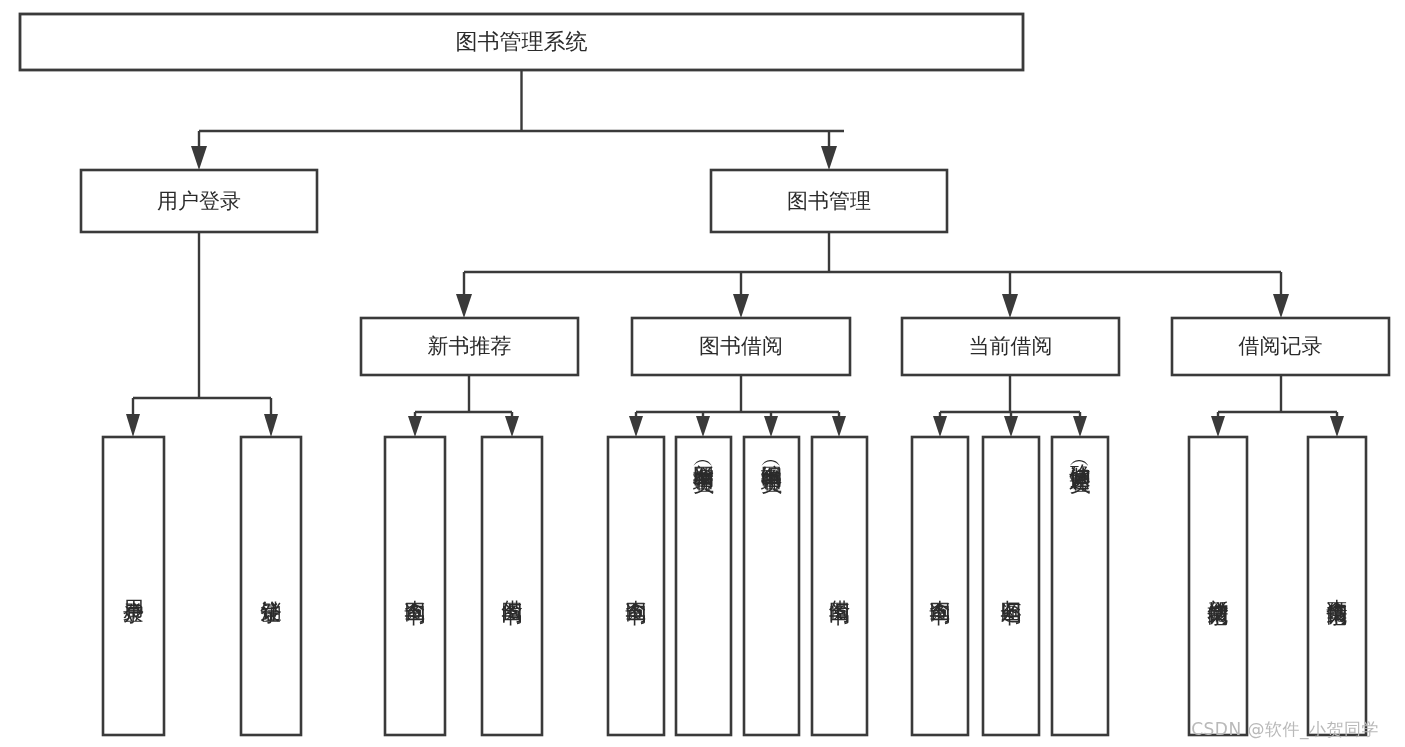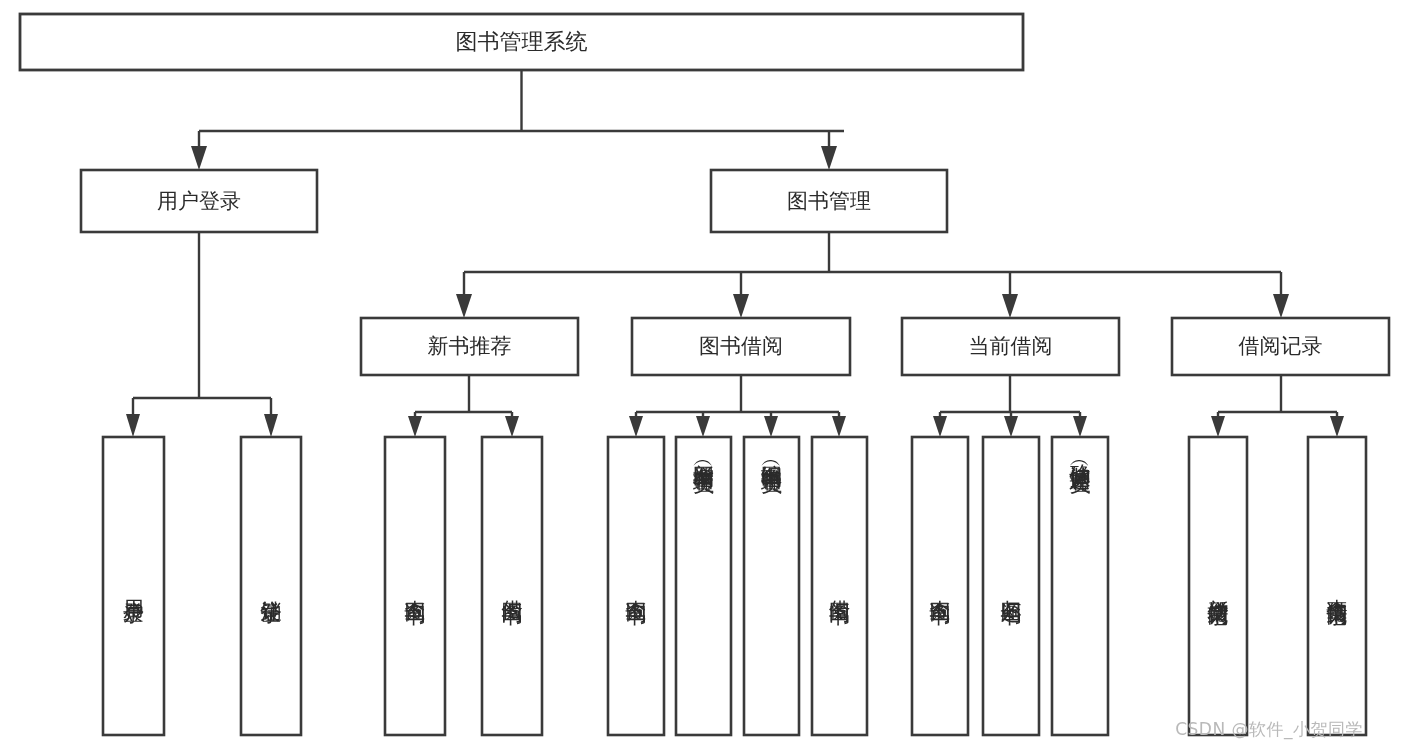--- a/index.html
+++ b/index.html
@@ -11,20 +11,21 @@
     width: 1405px;
     height: 747px;
     font-family: "DejaVu Sans", "Liberation Sans", sans-serif;
     overflow: hidden;
     position: relative;
   }
   #diagram-root {
     position: relative;
     width: 1371px;
     height: 747px;
+    padding-left: 16px;
   }
   svg#flow {
     position: absolute;
     left: 0;
     top: 0;
     width: 1405px;
     height: 747px;
   }
   .node-box {
     fill: #ffffff;

